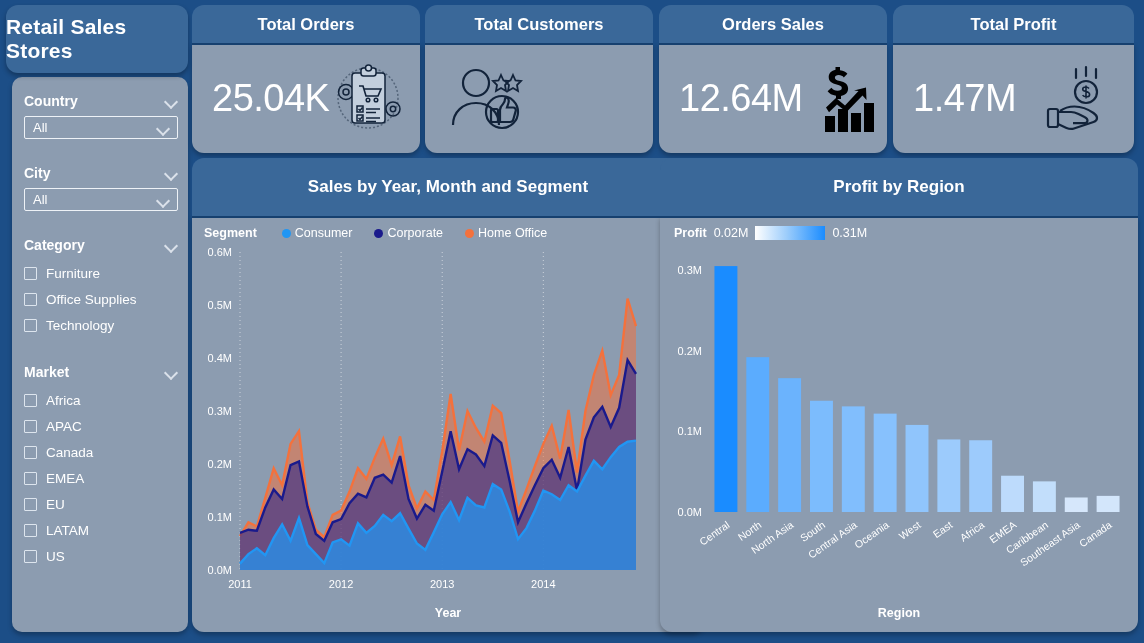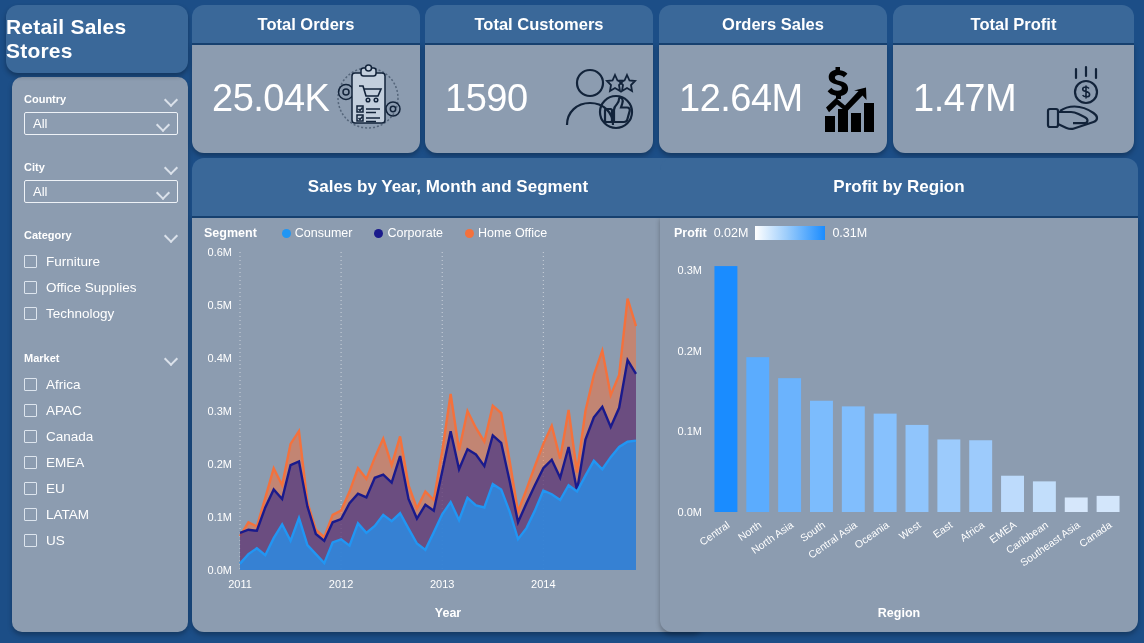--- a/index.html
+++ b/index.html
@@ -39,21 +39,21 @@
   }
   #sidebar .panel-body {
     position: absolute; top: 72px; left: 6px; right: 0; bottom: 0;
     border-radius: 10px;
     background: #8c9cb0;
     padding: 16px 10px 10px 12px;
   }
   .filter-group { margin-bottom: 4px; }
   .filter-head {
     display: flex; align-items: center; justify-content: space-between;
-    color: #ffffff; font-size: 11px; font-weight: bold;
+    color: #ffffff; font-size: 14px; font-weight: bold;
     margin-bottom: 7px;
   }
   .chev {
     width: 13px; height: 8px; position: relative; opacity: .85;
   }
   .chev::before {
     content: ""; position: absolute; left: 1px; top: 0;
     width: 8px; height: 8px;
     border-right: 2px solid #e9eef5; border-bottom: 2px solid #e9eef5;
     transform: rotate(45deg);
@@ -232,21 +232,20 @@
           <path d="M37 59h14"></path>
             <path d="M37 62.5h10"></path>
         </svg>
       </div>
     </div>
   </div>
 
   <div class="panel kpi" style="left:425px; width:228px;">
     <div class="panel-head">Total Customers</div>
     <div class="panel-body">
-      <div class="kpi-value">1590</div>
       <div class="kpi-icon">
         <svg viewBox="0 0 78 78" width="78" height="78" fill="none" stroke="#12233a" stroke-width="2.2">
           <circle cx="31" cy="24" r="13"></circle>
           <path d="M8 66c0-13 10-22 23-22s23 9 23 22"></path>
           <path d="M56 16l2.5 5.5L64 22l-4 4 1 6-5-3-5 3 1-6-4-4 5.5-.5z" stroke-width="1.8"></path>
           <path d="M68 16l2.5 5.5L76 22l-4 4 1 6-5-3-5 3 1-6-4-4 5.5-.5z" stroke-width="1.8"></path>
           <circle cx="57" cy="53" r="16"></circle>
           <rect x="46" y="50" width="7" height="13" rx="1.5"></rect>
           <path d="M55 63V51c0-2 1-4 3-6 1.5-1.5 2-3 2-5 0-1.5 2-2 3-.5.8 1.2 1 3 .3 5l-1.3 4h6c2 0 3.2 1.6 2.7 3.4l-2.4 8.6c-.4 1.5-1.7 2.5-3.3 2.5H55z"></path>
         </svg>

